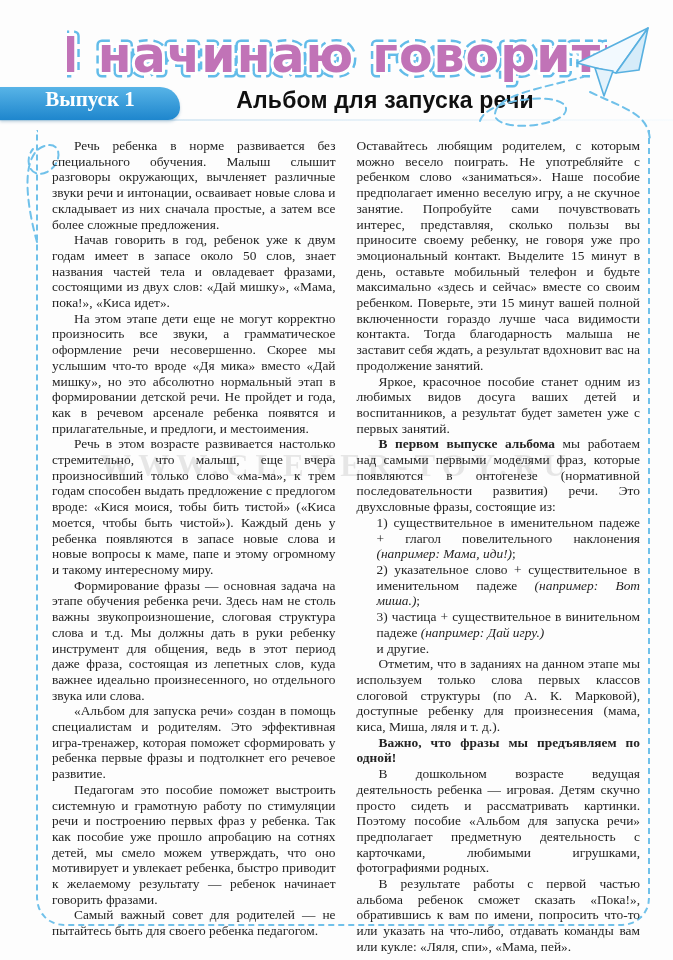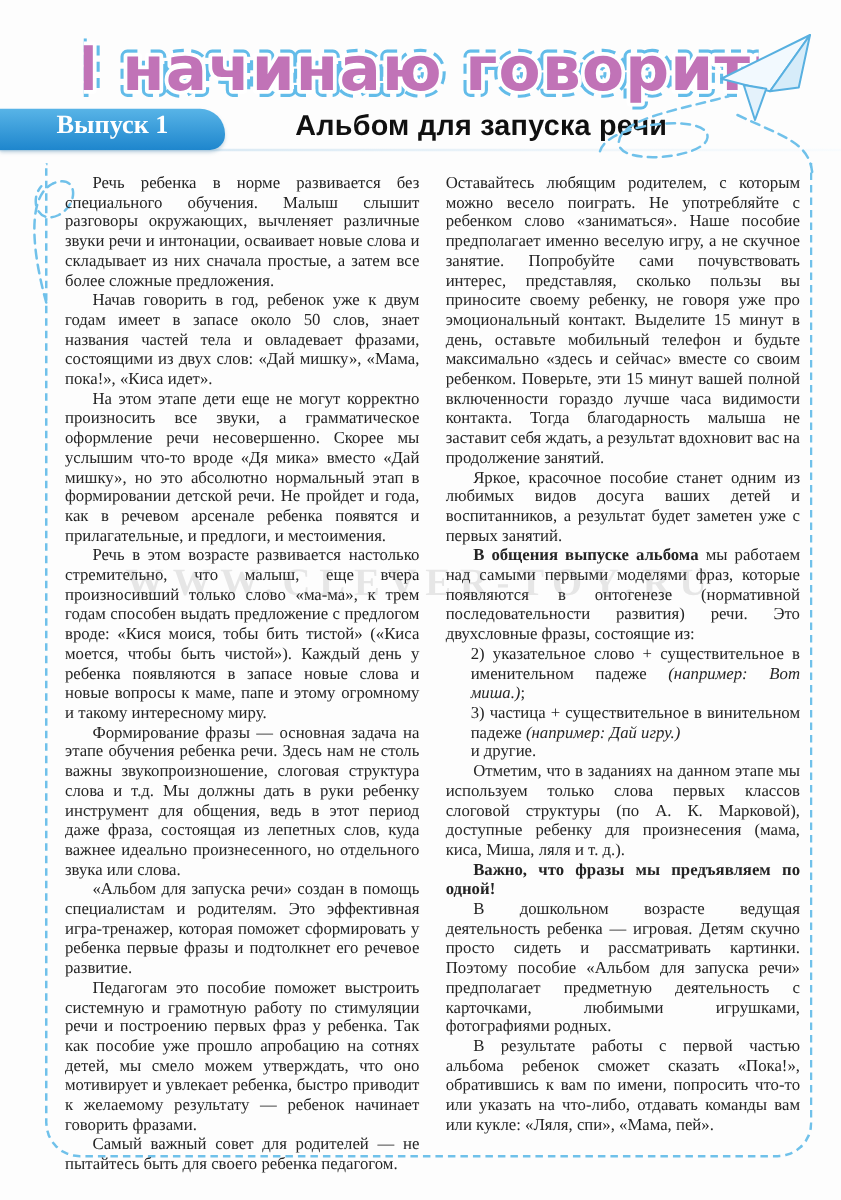--- a/index.html
+++ b/index.html
@@ -97,21 +97,22 @@
     <p class="indent">На этом этапе дети еще не могут корректно произносить все звуки, а грамматическое оформление речи несовершенно. Скорее мы услышим что-то вроде «Дя мика» вместо «Дай мишку», но это абсолютно нормальный этап в формировании детской речи. Не пройдет и года, как в речевом арсенале ребенка появятся и прилагательные, и предлоги, и местоимения.</p>
     <p class="indent">Речь в этом возрасте развивается настолько стремительно, что малыш, еще вчера произносивший только слово «ма-ма», к трем годам способен выдать предложение с предлогом вроде: «Кися моися, тобы бить тистой» («Киса моется, чтобы быть чистой»). Каждый день у ребенка появляются в запасе новые слова и новые вопросы к маме, папе и этому огромному и такому интересному миру.</p>
     <p class="indent">Формирование фразы — основная задача на этапе обучения ребенка речи. Здесь нам не столь важны звукопроизношение, слоговая структура слова и т.д. Мы должны дать в руки ребенку инструмент для общения, ведь в этот период даже фраза, состоящая из лепетных слов, куда важнее идеально произнесенного, но отдельного звука или слова.</p>
     <p class="indent">«Альбом для запуска речи» создан в помощь специалистам и родителям. Это эффективная игра-тренажер, которая поможет сформировать у ребенка первые фразы и подтолкнет его речевое развитие.</p>
     <p class="indent">Педагогам это пособие поможет выстроить системную и грамотную работу по стимуляции речи и построению первых фраз у ребенка. Так как пособие уже прошло апробацию на сотнях детей, мы смело можем утверждать, что оно мотивирует и увлекает ребенка, быстро приводит к желаемому результату — ребенок начинает говорить фразами.</p>
     <p class="indent">Самый важный совет для родителей — не пытайтесь быть для своего ребенка педагогом.</p>
   </div>
   <div class="col">
     <p>Оставайтесь любящим родителем, с которым можно весело поиграть. Не употребляйте с ребенком слово «заниматься». Наше пособие предполагает именно веселую игру, а не скучное занятие. Попробуйте сами почувствовать интерес, представляя, сколько пользы вы приносите своему ребенку, не говоря уже про эмоциональный контакт. Выделите 15 минут в день, оставьте мобильный телефон и будьте максимально «здесь и сейчас» вместе со своим ребенком. Поверьте, эти 15 минут вашей полной включенности гораздо лучше часа видимости контакта. Тогда благодарность малыша не заставит себя ждать, а результат вдохновит вас на продолжение занятий.</p>
     <p class="indent">Яркое, красочное пособие станет одним из любимых видов досуга ваших детей и воспитанников, а результат будет заметен уже с первых занятий.</p>
-    <p class="indent gap"><span class="b">В общения выпуске альбома</span><span> мы работаем над самыми первыми моделями фраз, которые появляются в онтогенезе (нормативной последовательности развития) речи. Это двухсловные фразы, состоящие из:</span></p>
+    <p class="indent gap"><span class="b">В первом выпуске альбома</span><span> мы работаем над самыми первыми моделями фраз, которые появляются в онтогенезе (нормативной последовательности развития) речи. Это двухсловные фразы, состоящие из:</span></p>
+    <p class="list-item"><span>1) существительное в именительном падеже + глагол повелительного наклонения </span><span class="i">(например: Мама, иди!)</span><span>;</span></p>
     <p class="list-item"><span>2) указательное слово + существительное в именительном падеже </span><span class="i">(например: Вот миша.)</span><span>;</span></p>
     <p class="list-item"><span>3) частица + существительное в винительном падеже </span><span class="i">(например: Дай игру.)</span><span></span></p>
     <p class="list-item">и другие.</p>
     <p class="indent gap">Отметим, что в заданиях на данном этапе мы используем только слова первых классов слоговой структуры (по А. К. Марковой), доступные ребенку для произнесения (мама, киса, Миша, ляля и т. д.).</p>
     <p class="indent gap b">Важно, что фразы мы предъявляем по одной!</p>
     <p class="indent">В дошкольном возрасте ведущая деятельность ребенка — игровая. Детям скучно просто сидеть и рассматривать картинки. Поэтому пособие «Альбом для запуска речи» предполагает предметную деятельность с карточками, любимыми игрушками, фотографиями родных.</p>
     <p class="indent">В результате работы с первой частью альбома ребенок сможет сказать «Пока!», обратившись к вам по имени, попросить что-то или указать на что-либо, отдавать команды вам или кукле: «Ляля, спи», «Мама, пей».</p>
   </div>
 </div>
 

